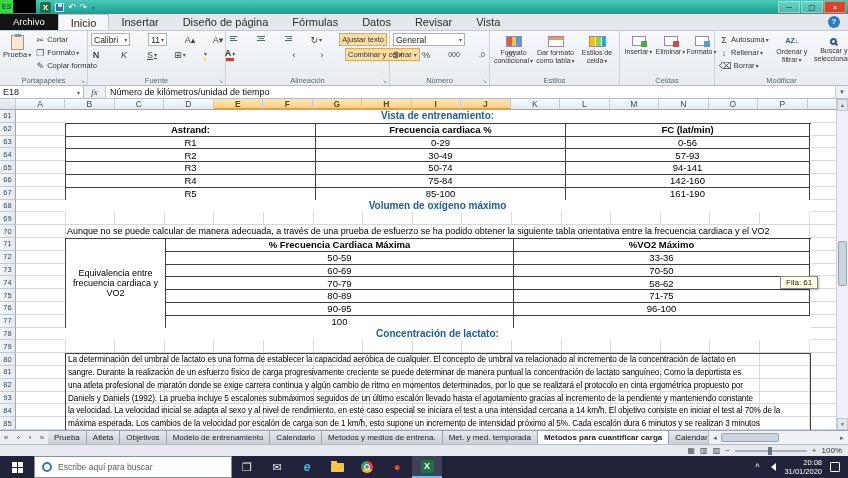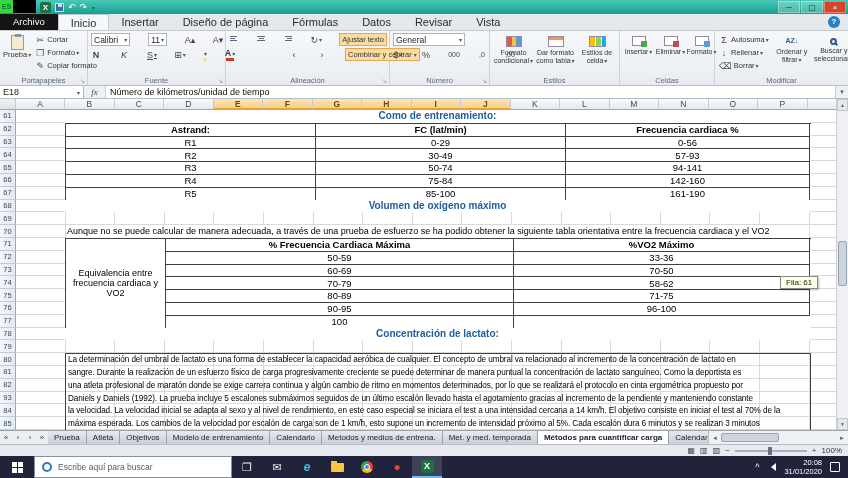--- a/index.html
+++ b/index.html
@@ -399,26 +399,26 @@
     <div class="rn">79</div>
     <div class="rn">80</div>
     <div class="rn">81</div>
     <div class="rn">82</div>
     <div class="rn">93</div>
     <div class="rn">84</div>
     <div class="rn">85</div>
   </div>
 
   <div id="sheet">
-    <div class="bluehead" style="top:0">Como de entrenamiento:</div>
+    <div class="bluehead" style="top:0">Vista de entrenamiento:</div>
 
     <div class="tbl" id="t1">
       <div class="c hb">Astrand:</div>
+      <div class="c hb">Frecuencia cardiaca %</div>
       <div class="c hb">FC (lat/min)</div>
-      <div class="c hb">Frecuencia cardiaca %</div>
       <div class="c">R1</div>
       <div class="c">0-29</div>
       <div class="c">0-56</div>
       <div class="c">R2</div>
       <div class="c">30-49</div>
       <div class="c">57-93</div>
       <div class="c">R3</div>
       <div class="c">50-74</div>
       <div class="c">94-141</div>
       <div class="c">R4</div>

